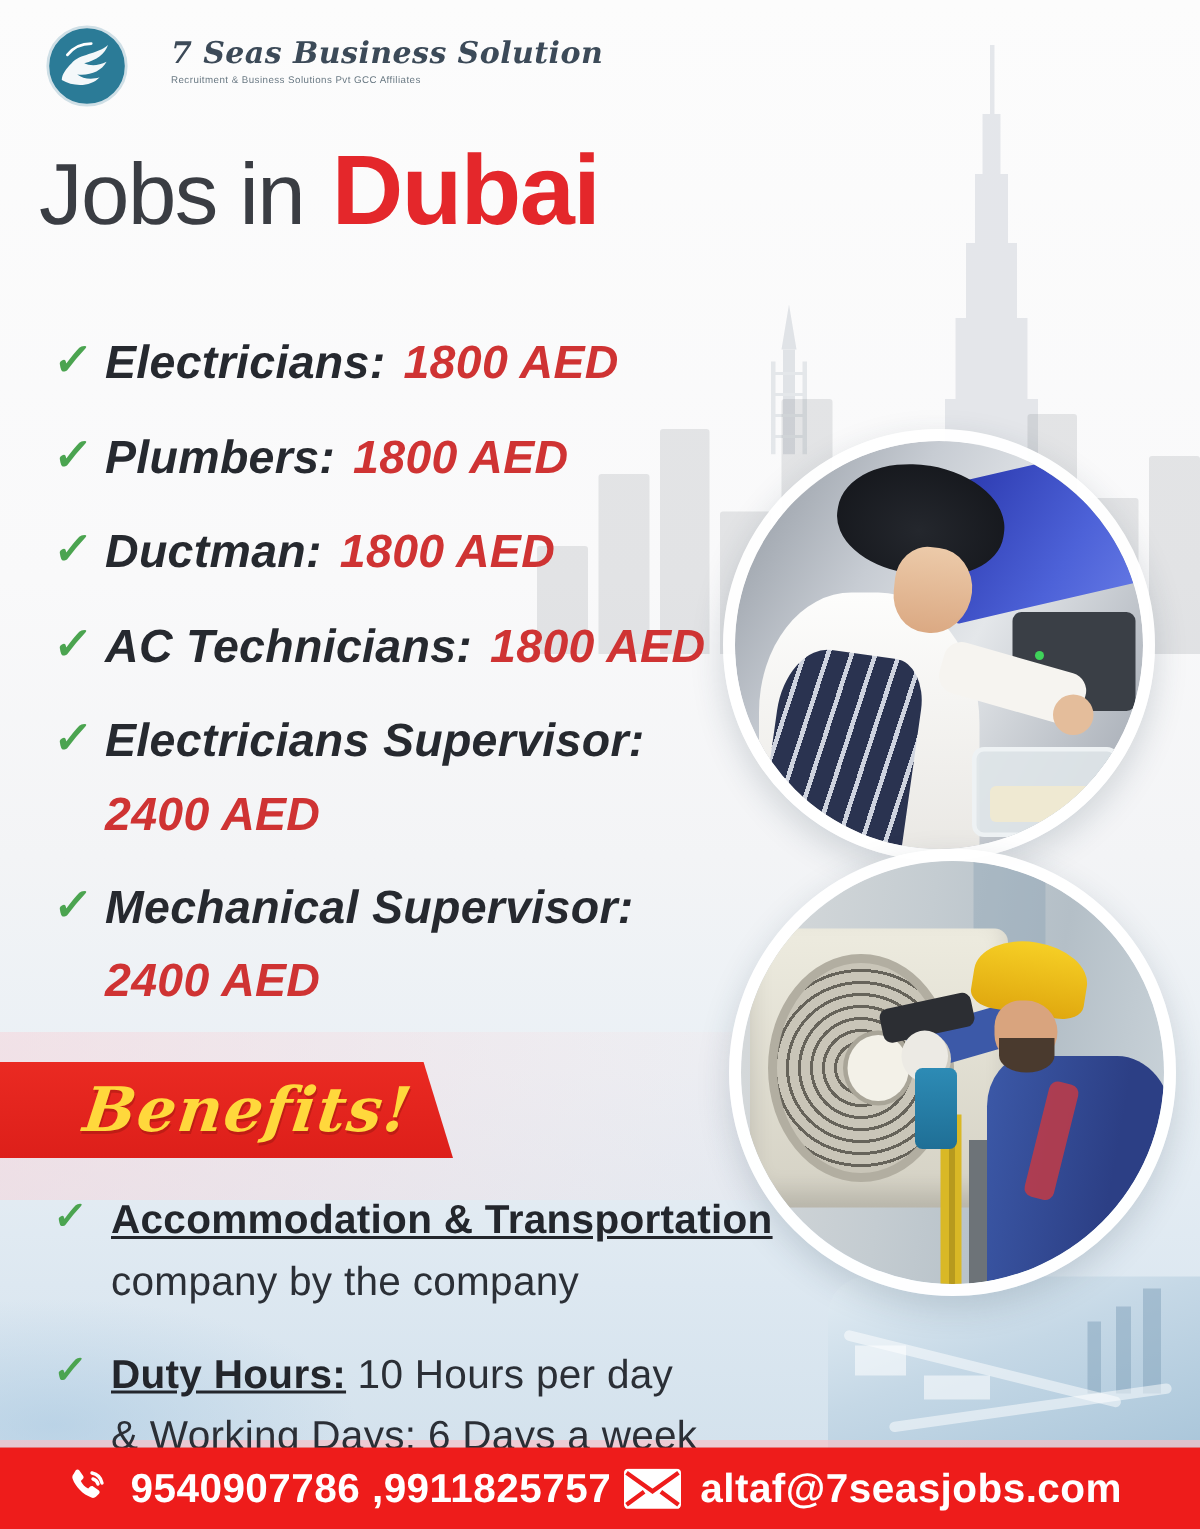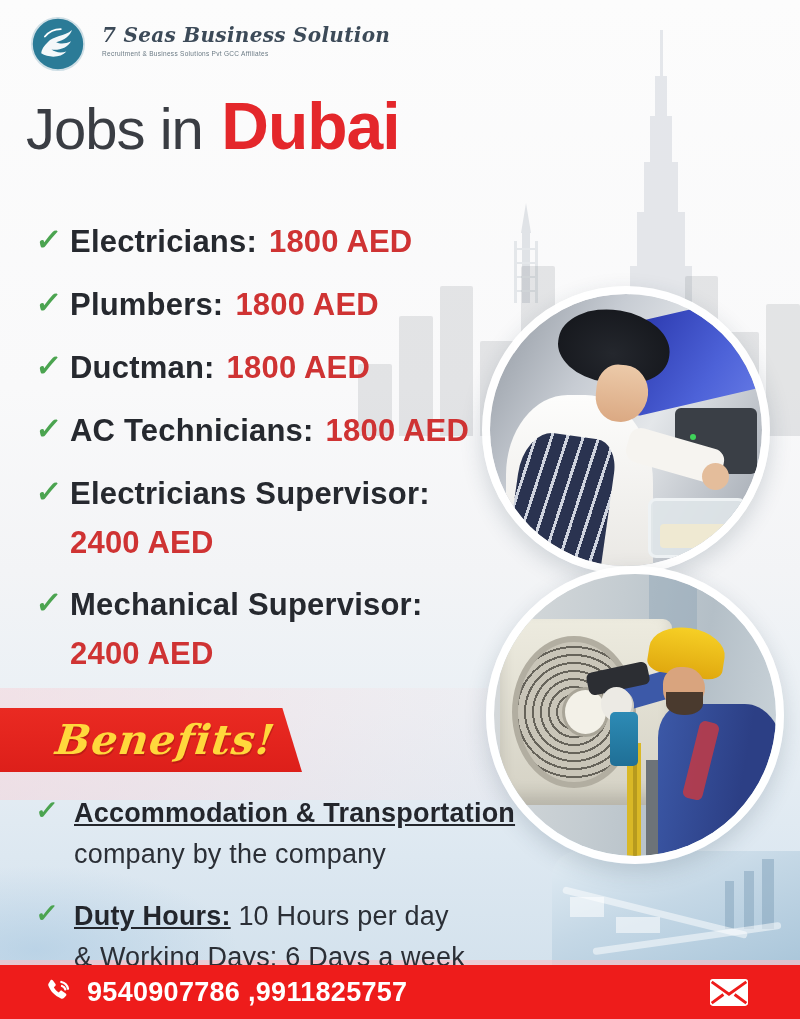--- a/index.html
+++ b/index.html
@@ -21,39 +21,39 @@
     border-top-left-radius:26px; overflow:hidden;
     background:linear-gradient(160deg,#e3edf4 0%,#c5d8e6 45%,#aac6da 100%); }
   .citybr .blk { position:absolute; background:rgba(255,255,255,.55); }
   .citybr .twr { position:absolute; background:rgba(135,165,190,.55); }
   .citybr .road { position:absolute; width:190px; height:7px; background:rgba(255,255,255,.5); border-radius:4px; }
   .washbl { position:absolute; left:0; bottom:54px; width:240px; height:100px;
     background:radial-gradient(ellipse at 15% 85%, rgba(165,198,224,.55), transparent 70%); }
   .pinkline { position:absolute; left:0; bottom:54px; width:100%; height:5px; background:rgba(250,190,196,.65); }
 
   
-  .logo-row { position:absolute; left:30px; top:16px; display:flex; align-items:flex-start; gap:16px; }
+  .logo-row { position:absolute; left:30px; top:16px; display:flex; align-items:flex-start; gap:28px; }
   .logo-mark { width:56px; height:56px; }
   .brand-text { padding-top:7px; }
   .brand-name { font-family:"DejaVu Serif", serif; font-style:italic; font-weight:700;
     font-size:20px; color:#3c4a58; letter-spacing:.3px; white-space:nowrap; }
   .brand-tagline { font-size:6.5px; color:#51636f; margin-top:3px; letter-spacing:.3px;
     filter:blur(.5px); opacity:.85; white-space:nowrap; }
 
   
   .title { position:absolute; left:26px; top:88px; white-space:nowrap; }
   .title .prefix { font-size:58px; font-weight:400; color:#3a3d43; letter-spacing:-1px; }
   .title .highlight { font-size:66px; font-weight:700; color:#e4272b; letter-spacing:-1px; margin-left:14px; }
 
   
   .jobs { position:absolute; left:36px; top:222px; width:500px; display:flex; flex-direction:column; gap:22px; z-index:5; }
   .job-row { display:flex; align-items:flex-start; }
   .check { display:inline-block; width:34px; font-size:30px; font-weight:700; color:#4ba450;
     transform:skewX(-6deg); flex:0 0 34px; }
-  .job-content { font-size:31px; font-weight:700; color:#26292f; line-height:1.32; letter-spacing:.2px; }
+  .job-content { font-size:31px; font-weight:700; color:#26292f; line-height:1.32; letter-spacing:.2px;font-style:italic; }
   .salary { color:#cf3333; margin-left:12px; }
   .job-row.wrap .salary { display:block; margin-left:0; margin-top:8px; }
 
   
   .photo-circle { position:absolute; border-radius:50%; border:8px solid rgba(255,255,255,.96);
     overflow:hidden; box-shadow:0 8px 22px rgba(40,60,80,.18); z-index:3; }
   .circle1 { left:482px; top:286px; width:288px; height:288px; }
   .circle2 { left:486px; top:566px; width:298px; height:298px; }
   .scene { position:absolute; inset:0; border-radius:50%; overflow:hidden; }
   
@@ -291,16 +291,17 @@
         <path d="M15 7.5a3.6 3.6 0 0 1 2.5 2.5" stroke="#ffffff" stroke-width="1.7" fill="none" stroke-linecap="round"></path>
       </svg>
       <span class="contact-text">9540907786 ,9911825757</span>
     </div>
     <div class="contact">
       <svg class="icon-svg" width="38" height="27" viewBox="0 0 34 24">
         <rect width="34" height="24" rx="2.5" fill="#ffffff"></rect>
         <path d="M1.5 2.5 17 13.5 32.5 2.5" stroke="#ee1c1b" stroke-width="2.6" fill="none"></path>
         <path d="M1.5 21.5 12 13.8 M32.5 21.5 22 13.8" stroke="#ee1c1b" stroke-width="2.6" fill="none"></path>
       </svg>
+      <span class="contact-text">altaf@7seasjobs.com</span>
     </div>
   </div>
 
 </div>
 
 </body></html>

